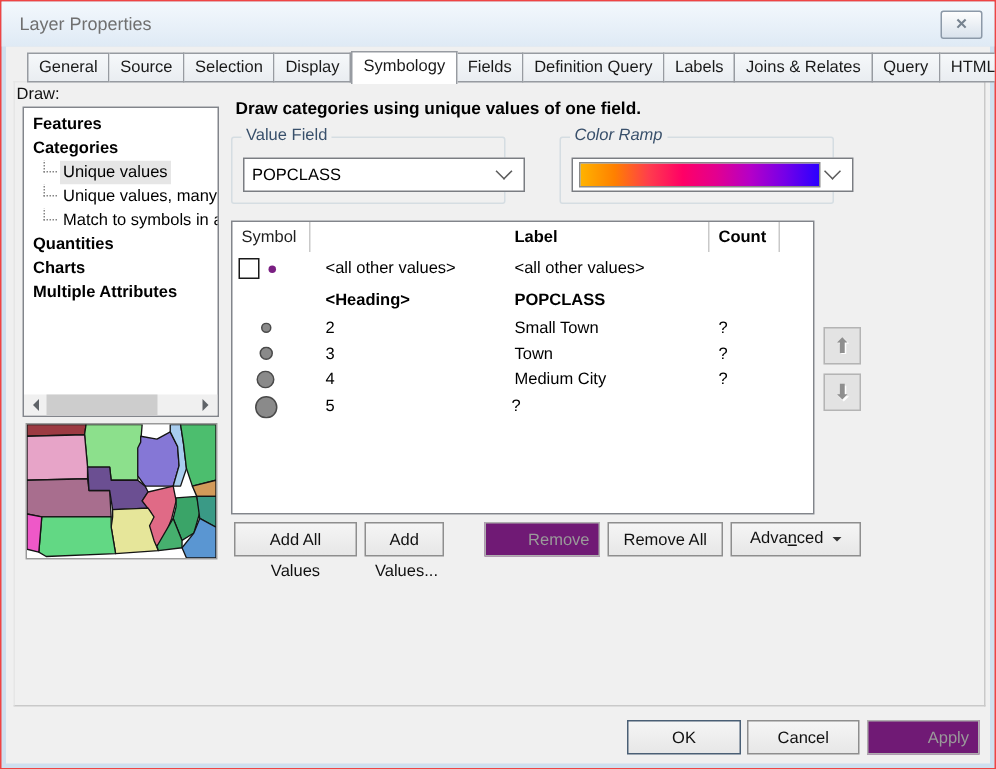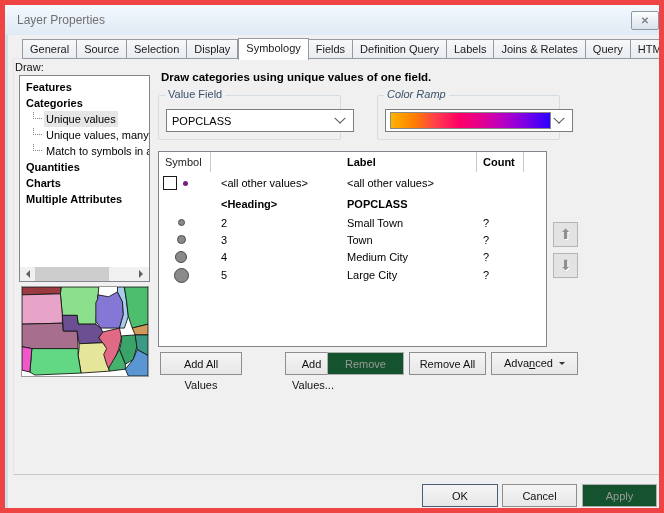--- a/index.html
+++ b/index.html
@@ -1,17 +1,17 @@
 <!DOCTYPE html>
 <html><head>
 <meta charset="utf-8">
 <style>
   html,body{margin:0;padding:0;background:#fff;}
   *{box-sizing:border-box;font-family:"Liberation Sans",sans-serif;}
-  .window{position:relative;width:664px;height:513px;background:#cfe0ef;border:5px solid #ef4444;overflow:hidden;padding-left:16px;}
+  .window{position:relative;width:664px;height:513px;background:#cfe0ef;border:1px solid #ef4444;overflow:hidden;padding-left:16px;}
   .titlebar{position:absolute;left:0;top:0;width:662px;height:30px;background:linear-gradient(#f3f8fd,#dfeaf5);}
   .title-text{position:absolute;left:12px;top:8px;font-size:12px;color:#707070;}
   .close-btn{position:absolute;right:8px;top:6px;width:28px;height:19px;background:linear-gradient(#fdfdfd,#d9e2ec);border:1px solid #8c99a8;border-radius:2px;text-align:center;line-height:17px;font-size:10px;font-weight:bold;color:#76828f;cursor:default;}
   .content-bg{position:absolute;left:3px;top:30px;width:656px;height:478px;background:#f0f0f0;}
 
   
   .tabstrip{position:absolute;left:17px;top:33px;height:21px;display:flex;z-index:3;}
   .tab{height:20px;margin-top:1px;padding:0 7px;font-size:11px;color:#1a1a1a;background:linear-gradient(#f6f8fa,#e9edf1);border:1px solid #979ba1;border-left-width:0;line-height:19px;white-space:nowrap;cursor:default;}
   .tab:first-child{border-left-width:1px;}
   .tab.active{height:22px;margin-top:0;background:#ffffff;border-left-width:1px;border-bottom:none;position:relative;z-index:4;font-size:11px;}
@@ -31,21 +31,21 @@
   .hscroll{position:absolute;left:0;bottom:0;width:129px;height:14px;background:#f0f0f0;display:flex;}
   .hs-arrow{width:14px;height:14px;display:flex;align-items:center;justify-content:center;}
   .tri-l{width:0;height:0;border:4px solid transparent;border-right-color:#5f6368;margin-right:2px;}
   .tri-r{width:0;height:0;border:4px solid transparent;border-left-color:#5f6368;margin-left:2px;}
   .hs-thumb{width:74px;height:14px;background:#cdcdcd;margin-left:1px;}
   .map-preview{position:absolute;left:16px;top:281px;width:128px;height:91px;border:1px solid #9a9a9a;background:#fff;z-index:2;}
 
   
   .draw-header{position:absolute;left:156px;top:66px;font-size:11.5px;font-weight:bold;color:#000;z-index:2;}
   .btn{background:linear-gradient(#f5f5f5,#e7e7e7);border:1px solid #8e8e8e;font-size:11px;color:#111;text-align:center;cursor:default;}
-  .btn.disabled{background:#14532d;border-color:#aeaeae;color:#9a9a9a;}
+  .btn.disabled{background:#701a75;border-color:#aeaeae;color:#9a9a9a;text-align:right;}
   .import-btn{position:absolute;left:514px;top:64px;width:59px;height:24px;line-height:22px;z-index:2;}
   .groupbox{position:absolute;height:45px;width:183px;border:1px solid #d5dde2;border-radius:2px;z-index:2;}
   .groupbox .gb-label{position:absolute;left:6px;top:-8px;background:#f0f0f0;padding:0 3px;font-size:11px;color:#39506b;}
   .gb-value-field{left:153px;top:90px;}
   .gb-color-ramp{left:372px;top:90px;font-style:italic;}
   .combo{position:absolute;left:7px;top:13px;width:188px;height:23px;background:#fff;border:1px solid #7a7d82;display:flex;align-items:center;}
   .combo .combo-text{flex:1;font-size:11px;padding-left:5px;color:#000;}
   .chev{width:8px;height:8px;border-right:1.5px solid #5a5a5a;border-bottom:1.5px solid #5a5a5a;transform:rotate(45deg) translate(-2px,-2px);margin-right:9px;}
   .ramp-swatch{flex:1;height:17px;margin:0 4px;border:1px solid #8a8a8a;}
 
@@ -66,21 +66,21 @@
   .trow.headingrow .c-val,.trow.headingrow .c-lab{font-weight:bold;}
   .checkbox{width:14px;height:14px;background:#fff;border:1px solid #1a1a1a;margin-right:6px;}
   .dot{border-radius:50%;display:inline-block;}
   .arrow-btn{position:absolute;width:25px;height:25px;background:#e3e3e3;border:1px solid #b4b4b4;color:#8f8f8f;font-size:14px;text-align:center;line-height:23px;text-shadow:1px 1px 0 #fff;z-index:2;}
   .up-btn{left:548px;top:217px;}
   .down-btn{left:548px;top:248px;}
 
   
   .act{position:absolute;top:347px;height:23px;line-height:21px;z-index:2;}
   .b-addall{left:155px;width:82px;}
-  .b-addval{left:242px;width:53px;margin-left:38px;}
+  .b-addval{left:242px;width:53px;}
   .b-remove{left:322px;width:77px;}
   .b-removeall{left:404px;width:77px;}
   .b-advanced{left:486px;width:87px;display:flex;align-items:center;justify-content:center;gap:6px;text-align:right;}
   .menu-tri{width:0;height:0;border:3.5px solid transparent;border-top-color:#333;margin-top:3px;}
   u.ak{text-decoration:underline;}
 
   
   .dlg{position:absolute;top:479px;height:23px;line-height:21px;z-index:2;}
   .b-ok{left:417px;width:76px;border-color:#4a5f75;}
   .b-cancel{left:497px;width:75px;}
@@ -223,21 +223,20 @@
           </div>
           <div class="td c-val">4</div>
           <div class="td c-lab">Medium City</div>
           <div class="td c-cnt">?</div>
         </div>
         <div class="trow" style="height: 18px;">
           <div class="td c-sym">
             <span class="dot" style="width: 15px; height: 15px; background: rgb(138, 138, 138); border: 1px solid rgb(74, 74, 74); margin-left: 10.5px;"></span>
           </div>
           <div class="td c-val">5</div>
-          <div class="td c-lab">Large City</div>
           <div class="td c-cnt">?</div>
         </div>
       </div>
   </div>
 
   <div class="arrow-btn up-btn"><span>⬆</span></div>
   <div class="arrow-btn down-btn"><span>⬇</span></div>
 
   <button class="btn act b-addall">Add All Values</button>
   <button class="btn act b-addval">Add Values...</button>

